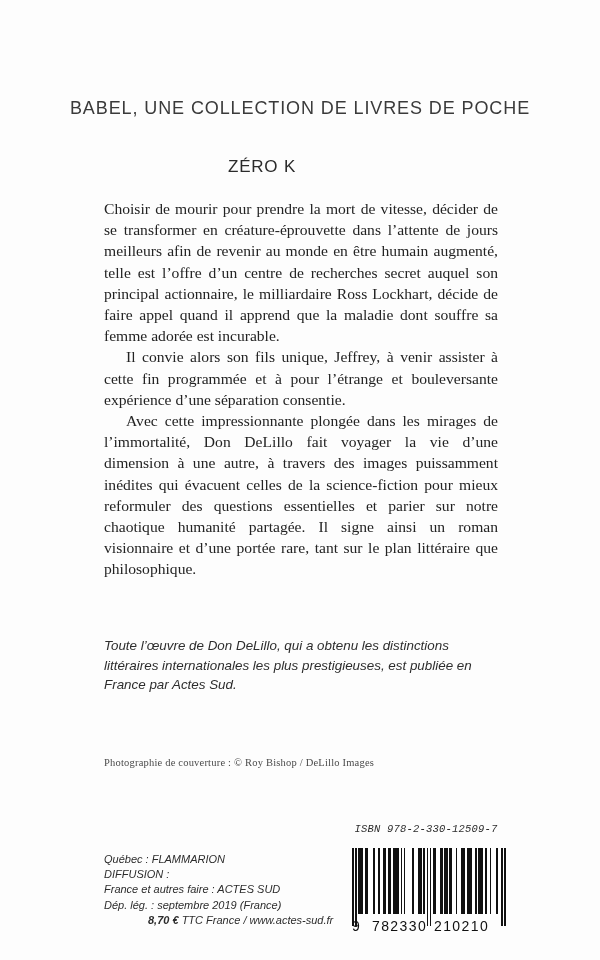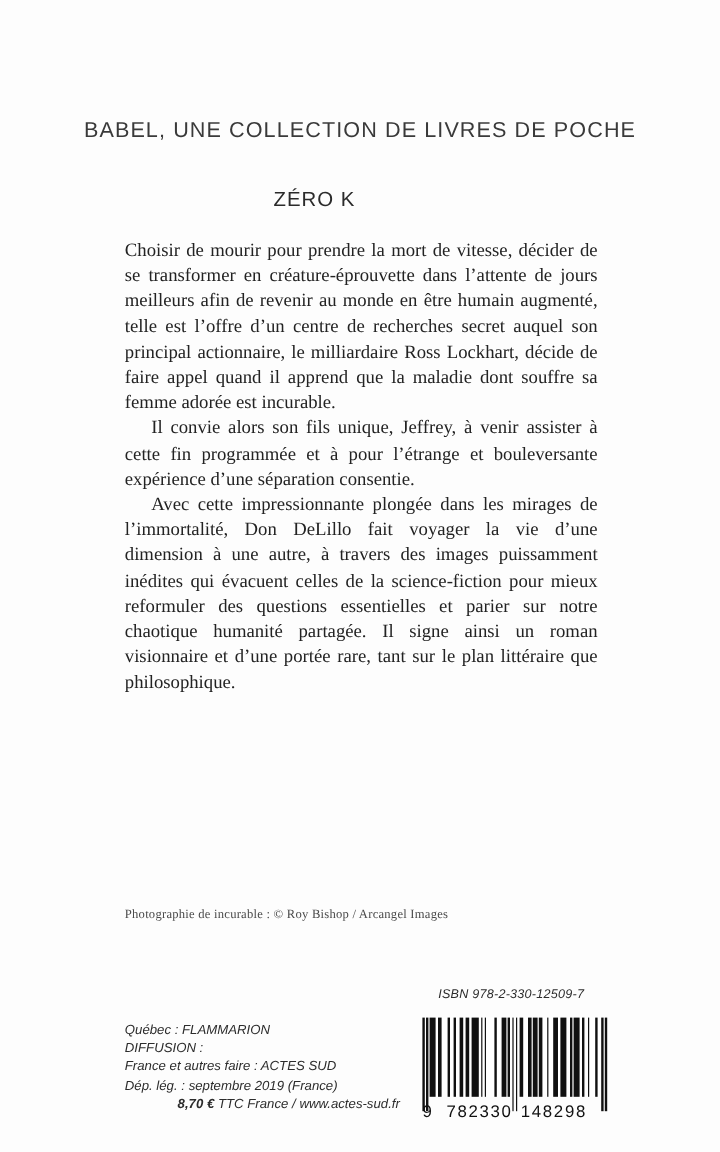--- a/index.html
+++ b/index.html
@@ -117,21 +117,21 @@
     font-style: italic;
   }
 
   
   .isbn-text {
     position: absolute;
     top: 823px;
     left: 346px;
     width: 160px;
     text-align: center;
-    font-family: Liberation Sans, sans-serif;
+    font-family: Liberation Mono, monospace;
     font-style: italic;
     font-size: 10.5px;
     color: #2c2c2c;
     letter-spacing: 0.2px;
   }
 
   .barcode-wrap {
     position: absolute;
     top: 848px;
     left: 352px;
@@ -182,22 +182,23 @@
   <div class="collection-header">BABEL, UNE COLLECTION DE LIVRES DE POCHE</div>
 
   <div class="book-title">ZÉRO K</div>
 
   <div class="blurb">
     <p class="first">Choisir de mourir pour prendre la mort de vitesse, décider de se transformer en créature-éprouvette dans l’attente de jours meilleurs afin de revenir au monde en être humain augmenté, telle est l’offre d’un centre de recherches secret auquel son principal actionnaire, le milliardaire Ross Lockhart, décide de faire appel quand il apprend que la maladie dont souffre sa femme adorée est incurable.</p>
     <p>Il convie alors son fils unique, Jeffrey, à venir assister à cette fin programmée et à pour l’étrange et bouleversante expérience d’une séparation consentie.</p>
     <p>Avec cette impressionnante plongée dans les mirages de l’immortalité, Don DeLillo fait voyager la vie d’une dimension à une autre, à travers des images puissamment inédites qui évacuent celles de la science-fiction pour mieux reformuler des questions essentielles et parier sur notre chaotique humanité partagée. Il signe ainsi un roman visionnaire et d’une portée rare, tant sur le plan littéraire que philosophique.</p>
   </div>
 
-
-  <div class="photo-credit">Photographie de incurable : © Roy Bishop / Arcangel Images</div>
+  <div class="publisher-note">Toute l’œuvre de Don DeLillo, qui a obtenu les distinctions littéraires internationales les plus prestigieuses, est publiée en France par Actes Sud.</div>
+
+  <div class="photo-credit">Photographie de couverture : © Roy Bishop / DeLillo Images</div>
 
   <div class="imprint-block">
     <div>Québec : FLAMMARION</div>
     <div>DIFFUSION :</div>
     <div>France et autres faire : ACTES SUD</div>
     <div>Dép. lég. : septembre 2019 (France)</div>
     <div class="price-line"><span class="price-bold">8,70 €</span><span> TTC France / www.actes-sud.fr</span></div>
   </div>
 
   <div class="isbn-text">ISBN 978-2-330-12509-7</div>
@@ -231,17 +232,17 @@
         <div class="bar short" style="left: 126.44px; width: 4.86px;"></div>
         <div class="bar short" style="left: 132.93px; width: 1.62px;"></div>
         <div class="bar short" style="left: 137.79px; width: 1.62px;"></div>
         <div class="bar short" style="left: 144.27px; width: 1.62px;"></div>
         <div class="bar guard" style="left: 149.14px; width: 1.62px;"></div>
         <div class="bar guard" style="left: 152.38px; width: 1.62px;"></div>
       </div>
     <div class="barcode-digits">
       <span class="digit-lead">9</span>
       <span class="digit-left">782330</span>
-      <span class="digit-right">148298</span>
+      <span class="digit-right">210210</span>
     </div>
   </div>
 
 </div>
 
 </body></html>

